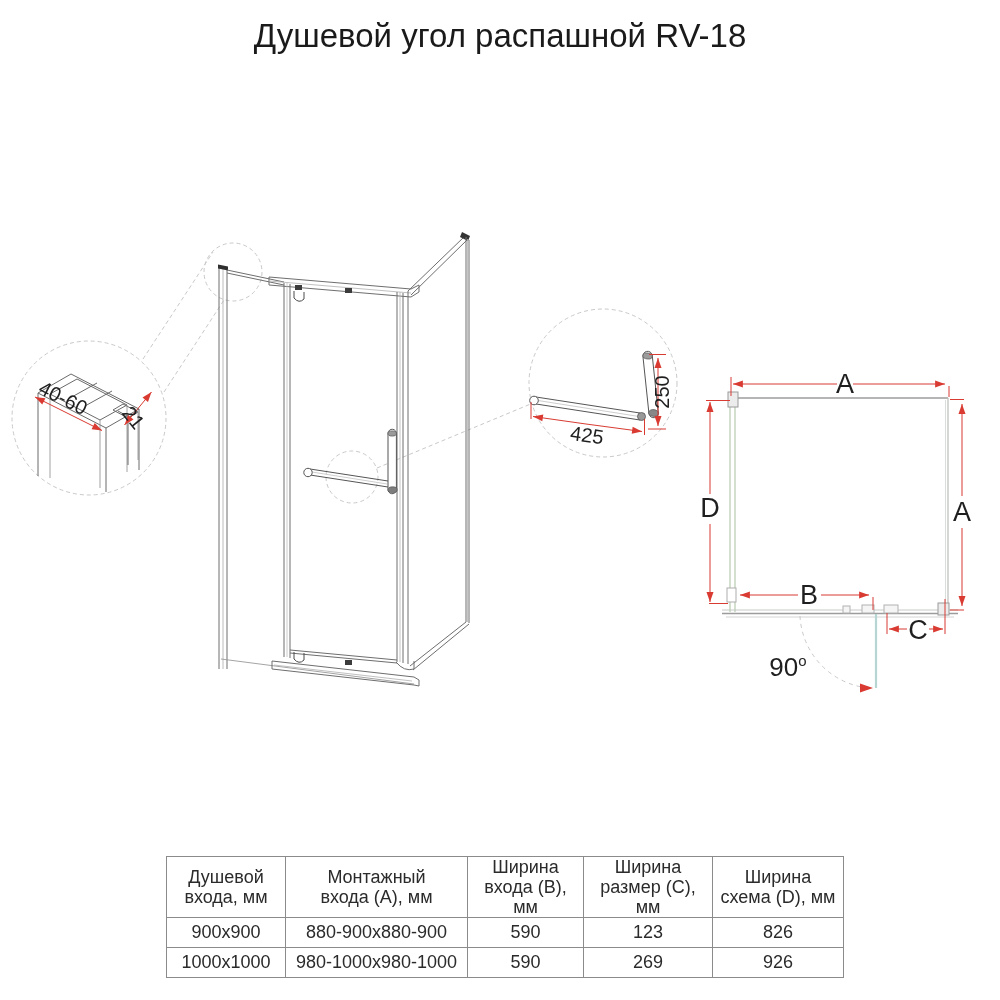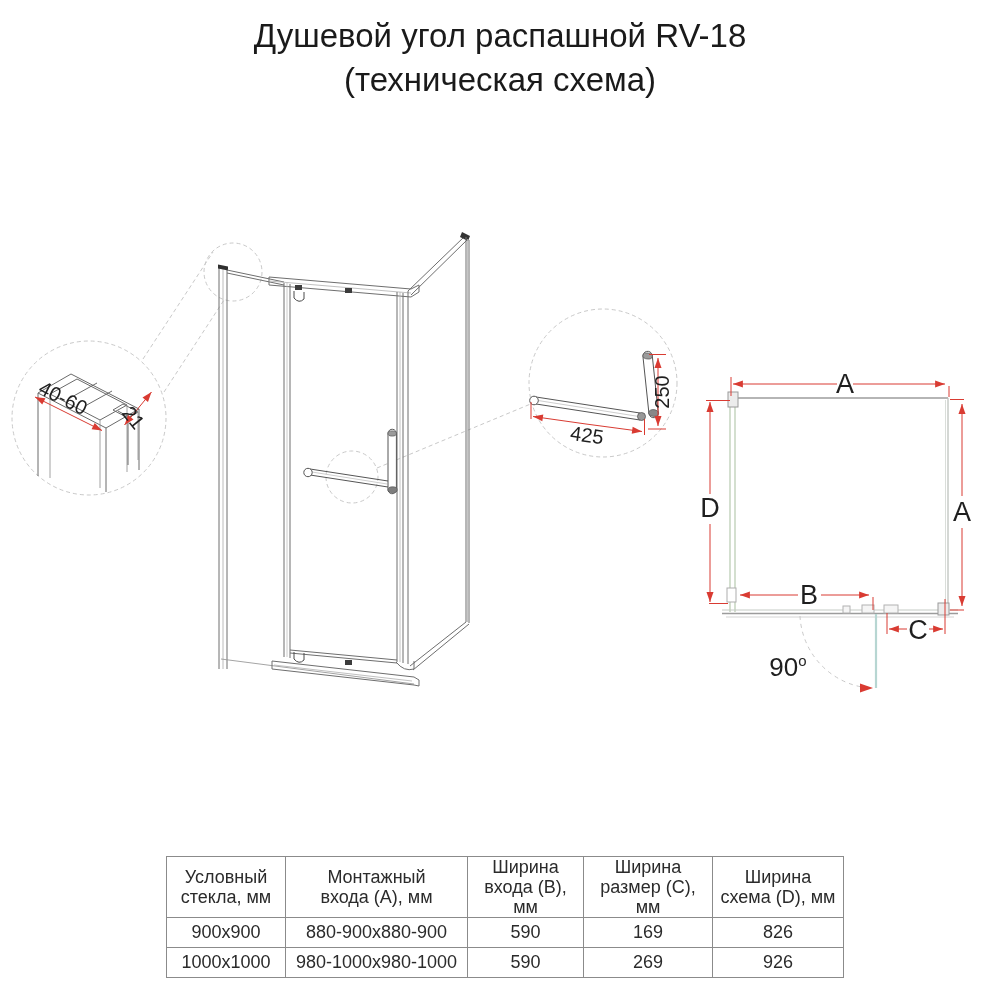--- a/index.html
+++ b/index.html
@@ -15,21 +15,20 @@
   .spec-table th{height:42px;line-height:20px;}
   .spec-table td{height:29px;}
 </style>
 </head>
 <body>
 
 <div class="stage">
 
   <div class="title">
     <div>Душевой угол распашной RV-18</div>
-    <div>(техническая схема)</div>
   </div>
 
   <svg width="1000" height="1000" viewBox="0 0 1000 1000">
     <defs>
       <marker id="ar" viewBox="0 0 10 8" markerWidth="11" markerHeight="8.8" refX="9.5" refY="4" orient="auto" markerUnits="userSpaceOnUse">
         <path d="M0.5,0.8 L9.5,4 L0.5,7.2 Z" fill="#d93b32"></path>
       </marker>
     </defs>
 
     <g stroke="#c9c9c9" stroke-width="1" fill="none" stroke-dasharray="4,3">
@@ -224,22 +223,22 @@
     <colgroup>
       <col style="width:119px">
         <col style="width:182px">
         <col style="width:116px">
       <col style="width:129px">
         <col style="width:131px">
     </colgroup>
     <thead>
       <tr>
         <th>
-          <div>Условный</div>
-          <div>стекла, мм</div>
+          <div>Душевой</div>
+          <div>входа, мм</div>
         </th>
         <th>
           <div>Монтажный</div>
           <div>входа (А), мм</div>
         </th>
         <th>
           <div>Ширина</div>
           <div>входа (B), мм</div>
         </th>
         <th>
@@ -250,21 +249,21 @@
           <div>Ширина</div>
           <div>схема (D), мм</div>
         </th>
       </tr>
     </thead>
     <tbody>
       <tr>
         <td>900x900</td>
         <td>880-900х880-900</td>
         <td>590</td>
-        <td>169</td>
+        <td>123</td>
         <td>826</td>
       </tr>
       <tr>
         <td>1000x1000</td>
         <td>980-1000х980-1000</td>
         <td>590</td>
         <td>269</td>
         <td>926</td>
       </tr>
     </tbody>

